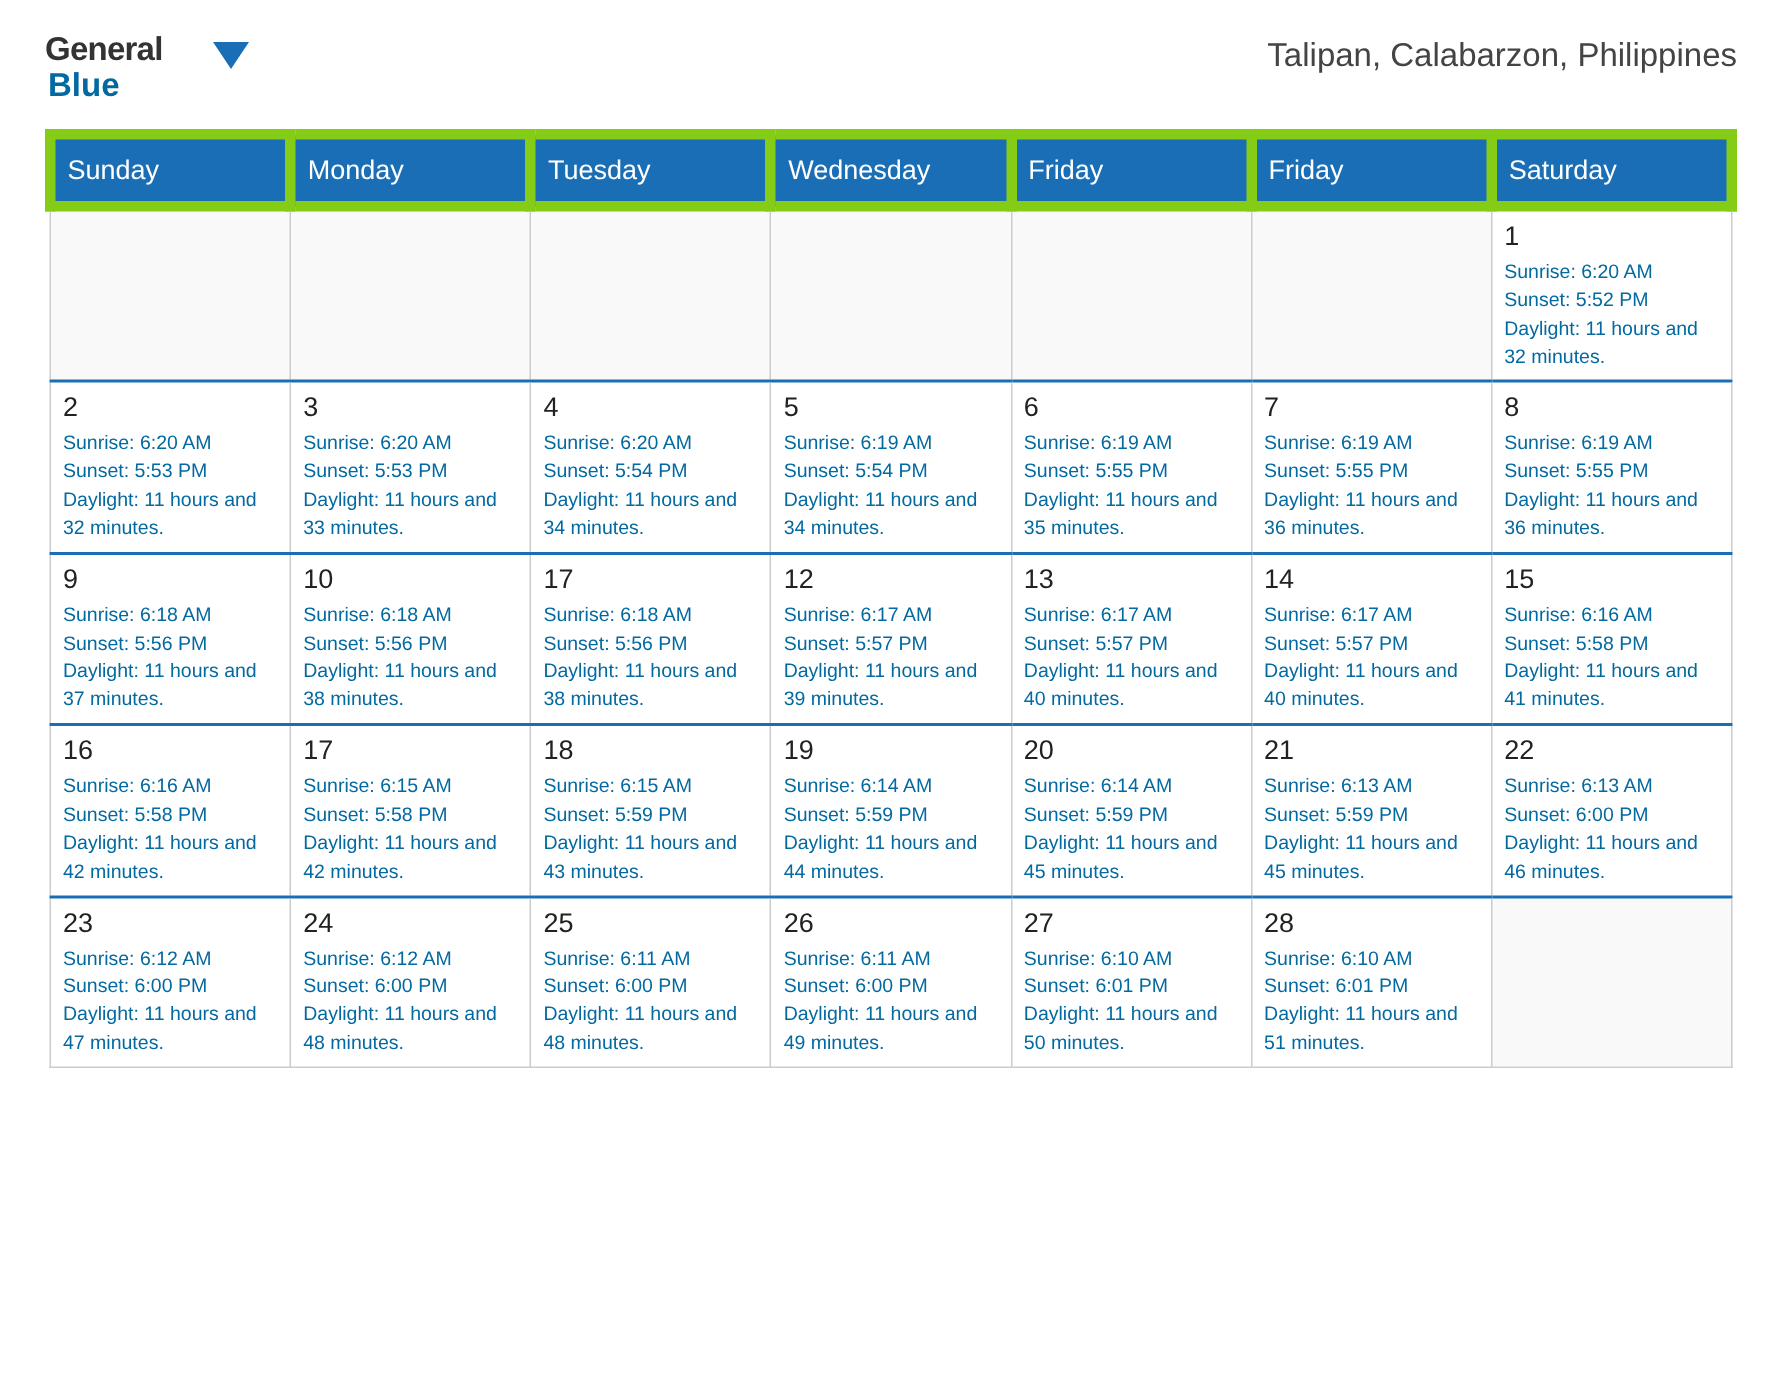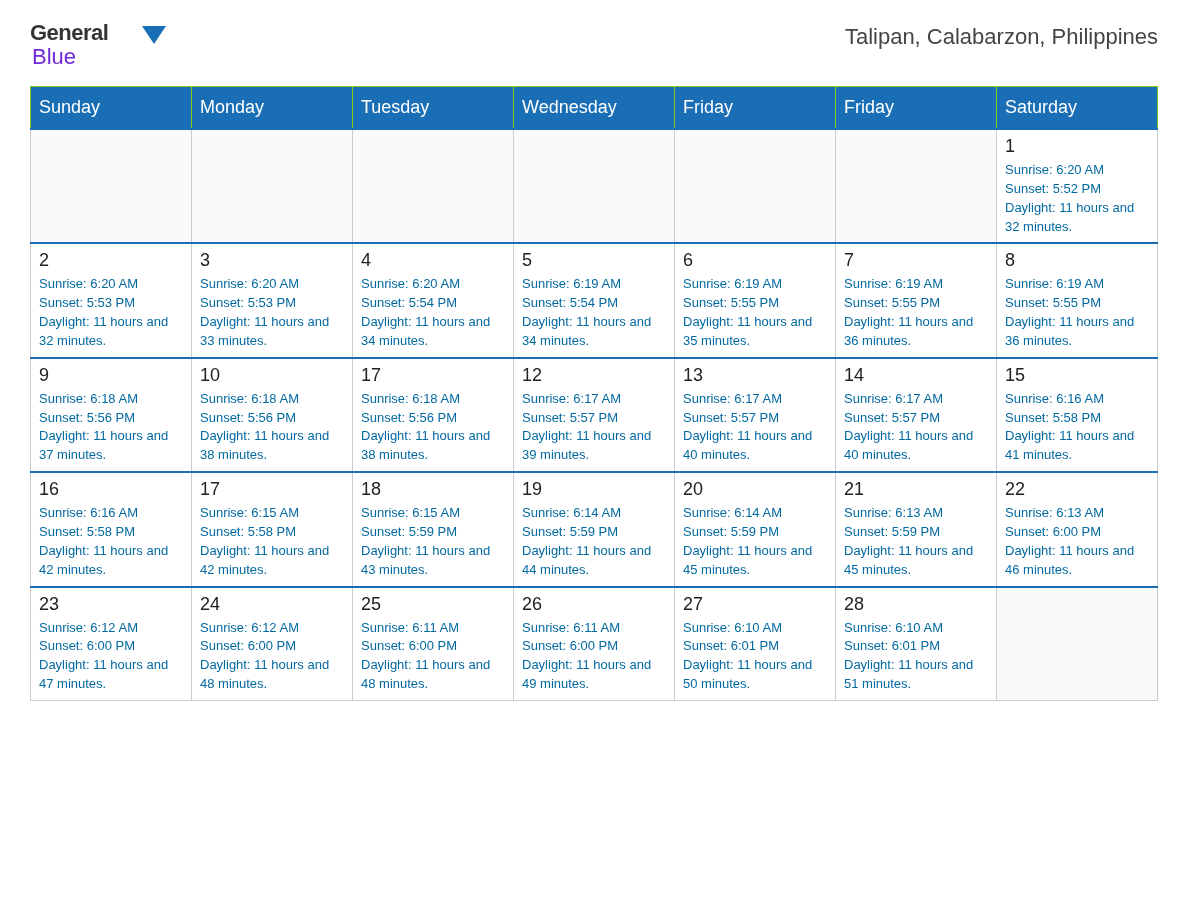--- a/index.html
+++ b/index.html
@@ -16,42 +16,42 @@
       align-items: flex-start;
       margin-bottom: 16px;
     }
     .logo {
       display: flex;
       flex-direction: column;
       align-items: flex-start;
     }
     .logo-top {
       display: flex;
-      align-items: center;
+      align-items: flex-end;
       gap: 32px;
     }
     .logo-general {
       font-size: 22px;
       font-weight: bold;
       color: #333;
       letter-spacing: -0.5px;
     }
     .logo-triangle {
       width: 0;
       height: 0;
       border-left: 12px solid transparent;
       border-right: 12px solid transparent;
       border-top: 18px solid #1a6eb5;
       margin-left: 2px;
       margin-top: 4px;
     }
     .logo-blue {
       font-size: 22px;
-      font-weight: normal;
-      color: #6d28d9;
+      font-weight: bold;
+      color: #0369a1;
       margin-top: -2px;
       margin-left: 2px;
     }
     .title-section {
       text-align: right;
     }
     .month-title {
       font-size: 52px;
       font-weight: normal;
       color: #222;
@@ -67,21 +67,21 @@
       border-collapse: collapse;
       border: 1px solid #aaa;
     }
     .calendar th {
       background-color: #1a6eb5;
       color: #fff;
       font-size: 18px;
       font-weight: normal;
       padding: 10px 8px;
       text-align: left;
-      border: 1px solid #84cc16;
+      border: 7px solid #84cc16;
     }
     .calendar td {
       vertical-align: top;
       padding: 6px 8px;
       border: 1px solid #ccc;
       width: calc(100% / 7);
       height: 110px;
       font-size: 13px;
       color: #333;
     }

